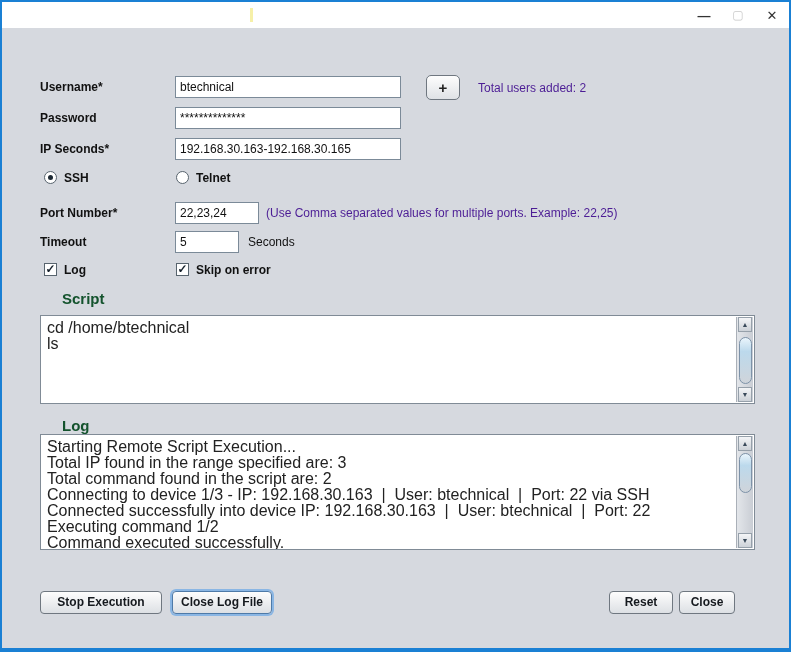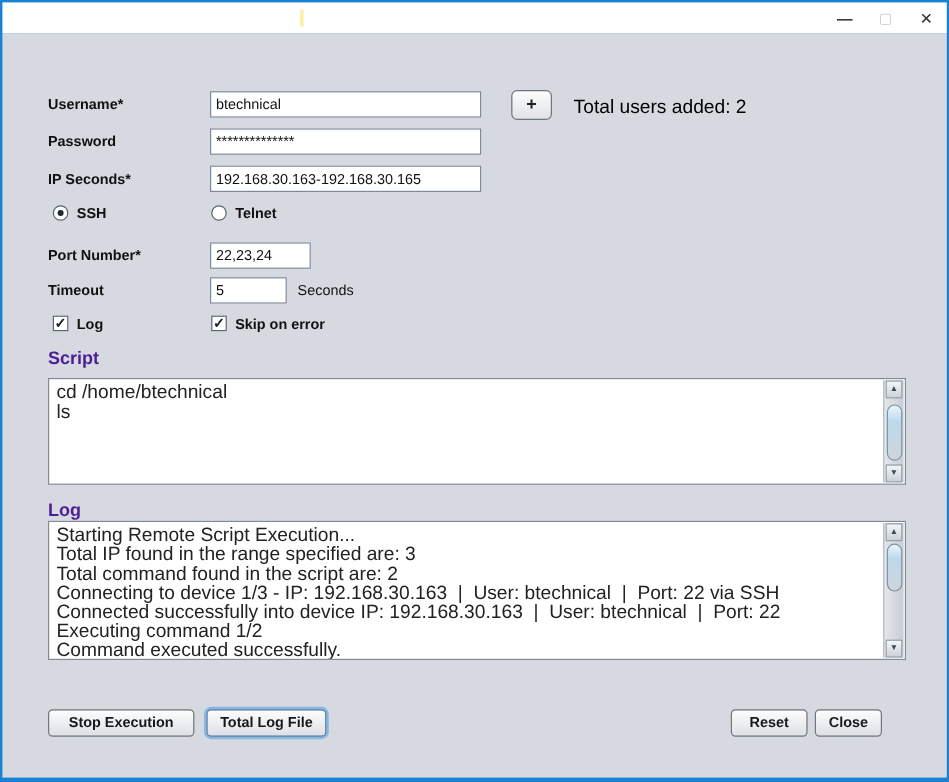--- a/index.html
+++ b/index.html
@@ -12,40 +12,40 @@
   .tb-btns { position:absolute; right:0; top:0; height:26px; display:flex; }
   .tb-btn { width:34px; height:26px; display:flex; align-items:center; justify-content:center;
             font-size:13px; color:#333; }
   .tb-btn.max { color:#c9c9c9; font-size:12px; }
   .tb-btn.min { font-weight:bold; }
 
   .content { position:absolute; top:28px; left:2px; right:2px; bottom:4px; background:#d6d9df; }
 
   .lbl { position:absolute; font-size:12px; font-weight:bold; color:#111; }
   .txt { position:absolute; font-size:12px; color:#111; }
-  .hint { position:absolute; font-size:16px; color:#000000; }
+  .hint { position:absolute; font-size:12px; color:#4c1d95; }
 
   input.field { position:absolute; height:22px; border:1px solid #7b8a98; background:#fff;
                 font-family:"Liberation Sans", sans-serif; font-size:12px; padding:0 4px; color:#111; }
 
   .plus-btn { position:absolute; left:424px; top:47px; width:34px; height:25px;
               border:1px solid #6f7780; border-radius:5px;
               background:linear-gradient(#fdfdfd,#dfe2e6);
               font-size:15px; font-weight:bold; color:#222; text-align:center; line-height:23px; }
 
   .radio { position:absolute; width:13px; height:13px; border:1px solid #58646e; border-radius:50%;
            background:#fff; }
   .radio .dot { position:absolute; left:3px; top:3px; width:5px; height:5px; border-radius:50%;
                 background:#1c2833; display:none; }
   .radio.checked .dot { display:block; }
 
   .checkbox { position:absolute; width:13px; height:13px; border:1px solid #58646e; background:#fff;
               font-size:12px; line-height:11px; text-align:center; color:#15202b; font-weight:bold; }
 
-  .section-heading { position:absolute; font-size:15px; font-weight:bold; color:#4c1d95; }
+  .section-heading { position:absolute; font-size:15px; font-weight:bold; color:#14532d;margin-left:22px; }
 
   .textbox { position:absolute; background:#fff; border:1px solid #808b96; overflow:hidden; }
   .textbox .text { position:absolute; left:6px; top:4px; right:22px; bottom:0;
                    font-size:16px; line-height:16px; white-space:pre; color:#222; overflow:hidden; }
 
   .sb { position:absolute; top:1px; right:1px; bottom:1px; width:17px;
         background:linear-gradient(to right,#e3e6ea,#c9cdd4); border-left:1px solid #aab0b8; }
   .sb-btn { position:absolute; left:1px; right:1px; height:15px; background:linear-gradient(#f4f5f7,#cdd2d8);
             border:1px solid #96a0aa; font-size:7px; color:#3a4a5a; text-align:center; line-height:14px; }
   .sb-btn.up { top:0; }
@@ -87,20 +87,21 @@
 
     <div class="radio checked" style="left:42px; top:143px;">
         <div class="dot"></div>
       </div>
     <div class="lbl" style="left:62px; top:143px;">SSH</div>
     <div class="radio" style="left:174px; top:143px;"></div>
     <div class="lbl" style="left:194px; top:143px;">Telnet</div>
 
     <div class="lbl" style="left:38px; top:178px;">Port Number*</div>
     <input class="field" style="left: 173px; top: 174px; width: 84px;" value="22,23,24">
+    <div class="hint" style="left:264px; top:178px;">(Use Comma separated values for multiple ports. Example: 22,25)</div>
 
     <div class="lbl" style="left:38px; top:207px;">Timeout</div>
     <input class="field" style="left: 173px; top: 203px; width: 64px;" value="5">
     <div class="txt" style="left:246px; top:207px;">Seconds</div>
 
     <div class="checkbox" style="left:42px; top:235px;">✓</div>
     <div class="lbl" style="left:62px; top:235px;">Log</div>
     <div class="checkbox" style="left:174px; top:235px;">✓</div>
     <div class="lbl" style="left:194px; top:235px;">Skip on error</div>
 
@@ -127,18 +128,18 @@
 Executing command 2/2
 Output: dashboardcontroller.js</div>
       <div class="sb">
         <div class="sb-btn up">▲</div>
         <div class="sb-btn down">▼</div>
         <div class="sb-thumb" style="top:17px; height:40px;"></div>
       </div>
     </div>
 
     <div class="btn" style="left:38px; top:563px; width:122px;">Stop Execution</div>
-    <div class="btn focused" style="left:170px; top:563px; width:100px;">Total Log File</div>
+    <div class="btn focused" style="left:170px; top:563px; width:100px;">Close Log File</div>
     <div class="btn" style="left:607px; top:563px; width:64px;">Reset</div>
     <div class="btn" style="left:677px; top:563px; width:56px;">Close</div>
 
   </div>
 </div>
 
 </body></html>

